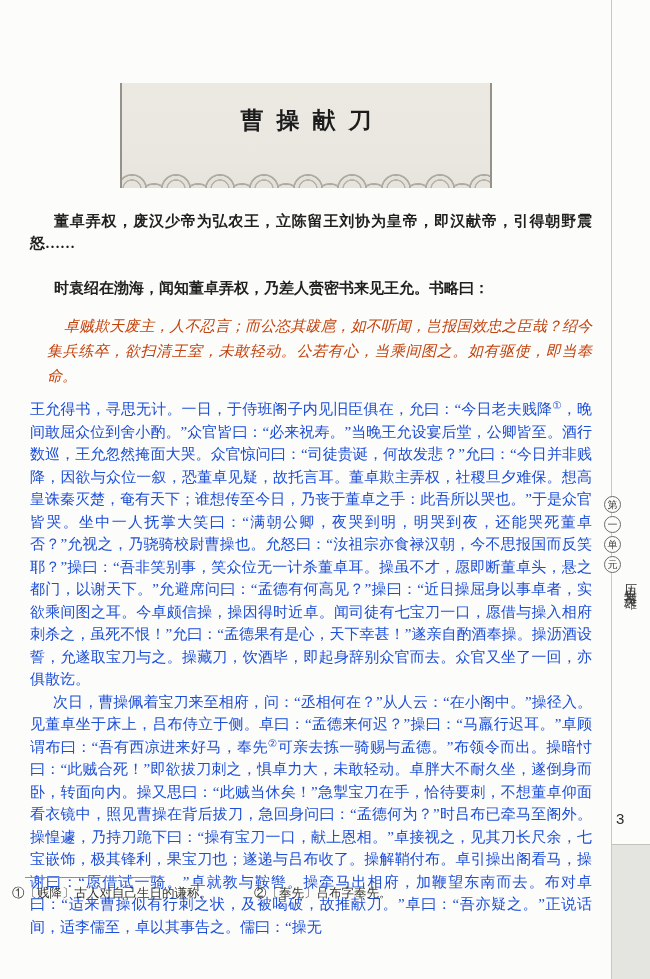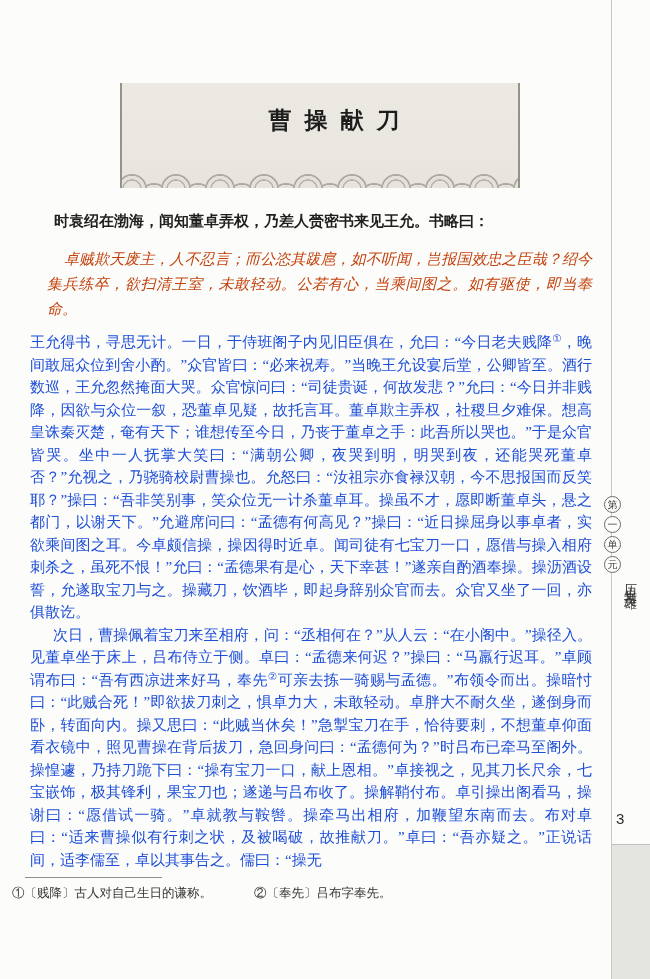--- a/index.html
+++ b/index.html
@@ -37,21 +37,20 @@
   .corner-strip{
     position:absolute;left:612px;top:844px;width:38px;height:135px;
     background:#e4e4e0;border-top:1px solid #c2c1bc;
   }
   
   .banner{
     position:absolute;left:120px;top:83px;width:368px;height:105px;
     background:linear-gradient(180deg,#ebe9e2 0%,#e9e7e0 70%,#e6e4dd 100%);
     border-left:2px solid #96928a;border-right:2px solid #96928a;
     overflow:hidden;
-    padding-left:28px;
   }
   .banner-title{
     margin-top:22px;text-align:center;
     font-size:23px;font-weight:bold;color:#1c1c1c;
     letter-spacing:13px;text-indent:13px;
   }
   .banner-waves{position:absolute;left:0;right:0;bottom:0;height:26px;overflow:hidden;}
   .banner-waves::before{
     content:"";position:absolute;left:-12px;right:-12px;top:5px;height:44px;
     background:
@@ -110,20 +109,21 @@
 
 <div class="corner-strip"></div>
 
 <div class="banner">
   <div class="banner-title">曹操献刀</div>
   <div class="banner-waves"></div>
 </div>
 
 <div class="content">
 
+  <p class="intro-para">董卓弄权，废汉少帝为弘农王，立陈留王刘协为皇帝，即汉献帝，引得朝野震怒……</p>
 
   <p class="intro-para second">时袁绍在渤海，闻知董卓弄权，乃差人赍密书来见王允。书略曰：</p>
 
   <p class="letter-quote">卓贼欺天废主，人不忍言；而公恣其跋扈，如不听闻，岂报国效忠之臣哉？绍今集兵练卒，欲扫清王室，未敢轻动。公若有心，当乘间图之。如有驱使，即当奉命。</p>
 
   <p class="body-para"><span>王允得书，寻思无计。一日，于侍班阁子内见旧臣俱在，允曰：“今日老夫贱降</span><span class="fn-ref">①</span><span>，晚间敢屈众位到舍小酌。”众官皆曰：“必来祝寿。”当晚王允设宴后堂，公卿皆至。酒行数巡，王允忽然掩面大哭。众官惊问曰：“司徒贵诞，何故发悲？”允曰：“今日并非贱降，因欲与众位一叙，恐董卓见疑，故托言耳。董卓欺主弄权，社稷旦夕难保。想高皇诛秦灭楚，奄有天下；谁想传至今日，乃丧于董卓之手：此吾所以哭也。”于是众官皆哭。坐中一人抚掌大笑曰：“满朝公卿，夜哭到明，明哭到夜，还能哭死董卓否？”允视之，乃骁骑校尉曹操也。允怒曰：“汝祖宗亦食禄汉朝，今不思报国而反笑耶？”操曰：“吾非笑别事，笑众位无一计杀董卓耳。操虽不才，愿即断董卓头，悬之都门，以谢天下。”允避席问曰：“孟德有何高见？”操曰：“近日操屈身以事卓者，实欲乘间图之耳。今卓颇信操，操因得时近卓。闻司徒有七宝刀一口，愿借与操入相府刺杀之，虽死不恨！”允曰：“孟德果有是心，天下幸甚！”遂亲自酌酒奉操。操沥酒设誓，允遂取宝刀与之。操藏刀，饮酒毕，即起身辞别众官而去。众官又坐了一回，亦俱散讫。</span></p>
 
   <p class="body-para indented"><span>次日，曹操佩着宝刀来至相府，问：“丞相何在？”从人云：“在小阁中。”操径入。见董卓坐于床上，吕布侍立于侧。卓曰：“孟德来何迟？”操曰：“马羸行迟耳。”卓顾谓布曰：“吾有西凉进来好马，奉先</span><span class="fn-ref">②</span><span>可亲去拣一骑赐与孟德。”布领令而出。操暗忖曰：“此贼合死！”即欲拔刀刺之，惧卓力大，未敢轻动。卓胖大不耐久坐，遂倒身而卧，转面向内。操又思曰：“此贼当休矣！”急掣宝刀在手，恰待要刺，不想董卓仰面看衣镜中，照见曹操在背后拔刀，急回身问曰：“孟德何为？”时吕布已牵马至阁外。操惶遽，乃持刀跪下曰：“操有宝刀一口，献上恩相。”卓接视之，见其刀长尺余，七宝嵌饰，极其锋利，果宝刀也；遂递与吕布收了。操解鞘付布。卓引操出阁看马，操谢曰：“愿借试一骑。”卓就教与鞍辔。操牵马出相府，加鞭望东南而去。布对卓曰：“适来曹操似有行刺之状，及被喝破，故推献刀。”卓曰：“吾亦疑之。”正说话间，适李儒至，卓以其事告之。儒曰：“操无</span></p>
 
 </div>

